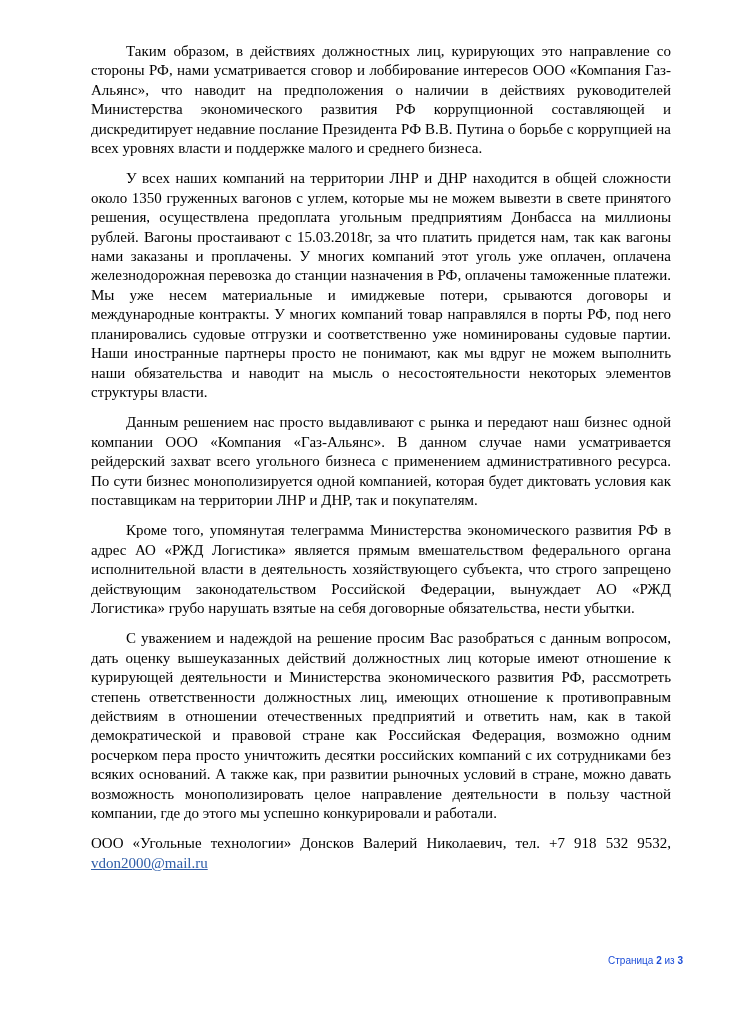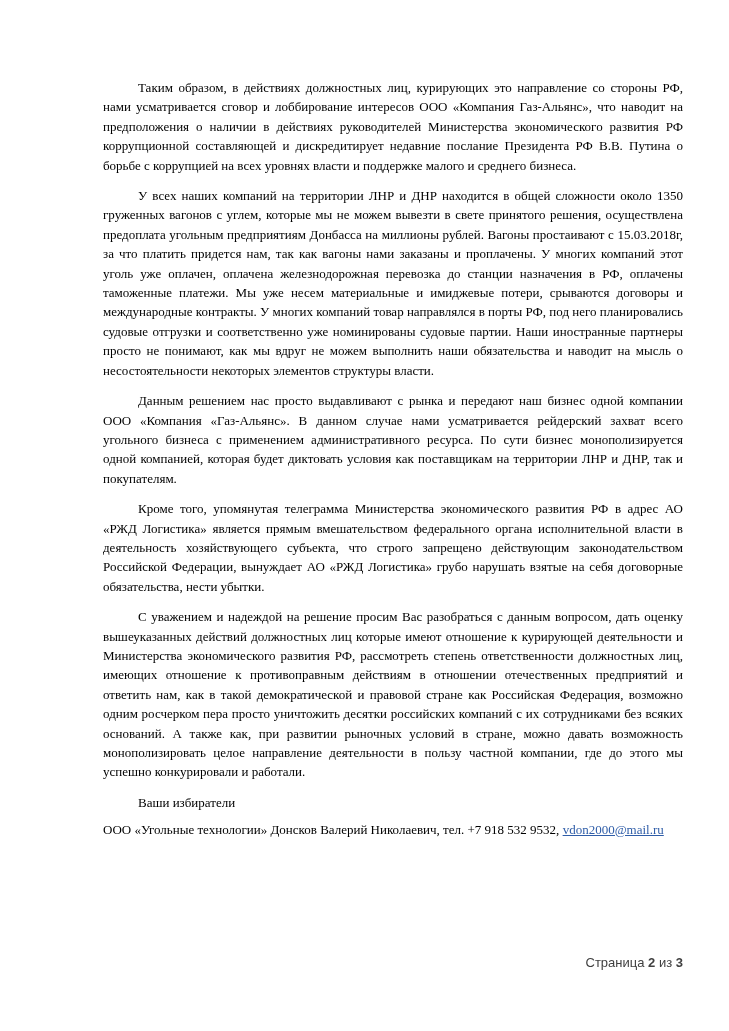--- a/index.html
+++ b/index.html
@@ -11,26 +11,25 @@
     position: relative;
     width: 729px;
     height: 1031px;
     background: #ffffff;
     overflow: hidden;
     font-family: "Liberation Serif", serif;
     color: #000000;
   }
   .content {
     position: absolute;
-    left: 103px;
+    left: 91px;
     top: 42px;
     width: 580px;
-    font-size: 13px;
+    font-size: 15px;
     line-height: 19.4px;
-    margin-top: 36px;
   }
   .para {
     margin: 0 0 11px 0;
     text-align: justify;
     text-indent: 35px;
   }
   .signature {
     margin: 0 0 7.5px 0;
     text-align: left;
     text-indent: 35px;
@@ -44,22 +43,22 @@
     text-decoration: underline;
     cursor: pointer;
   }
   .footer {
     position: absolute;
     left: 103px;
     top: 955px;
     width: 580px;
     text-align: right;
     font-family: "Liberation Sans", sans-serif;
-    font-size: 13px;
-    color: #404040;
+    font-size: 10px;
+    color: #1d4ed8;
   }
   .footer .num {
     font-weight: bold;
   }
 </style>
 </head>
 <body>
 
 <div class="page">
 
@@ -68,21 +67,20 @@
     <p class="para">Таким образом, в действиях должностных лиц, курирующих это направление со стороны РФ, нами усматривается сговор и лоббирование интересов ООО «Компания Газ-Альянс», что наводит на предположения о наличии в действиях руководителей Министерства экономического развития РФ коррупционной составляющей и дискредитирует недавние послание Президента РФ В.В. Путина о борьбе с коррупцией на всех уровнях власти и поддержке малого и среднего бизнеса.</p>
 
     <p class="para">У всех наших компаний на территории ЛНР и ДНР находится в общей сложности около 1350 груженных вагонов с углем, которые мы не можем вывезти в свете принятого решения, осуществлена предоплата угольным предприятиям Донбасса на миллионы рублей. Вагоны простаивают с 15.03.2018г, за что платить придется нам, так как вагоны нами заказаны и проплачены. У многих компаний этот уголь уже оплачен, оплачена железнодорожная перевозка до станции назначения в РФ, оплачены таможенные платежи. Мы уже несем материальные и имиджевые потери, срываются договоры и международные контракты. У многих компаний товар направлялся в порты РФ, под него планировались судовые отгрузки и соответственно уже номинированы судовые партии. Наши иностранные партнеры просто не понимают, как мы вдруг не можем выполнить наши обязательства и наводит на мысль о несостоятельности некоторых элементов структуры власти.</p>
 
     <p class="para">Данным решением нас просто выдавливают с рынка и передают наш бизнес одной компании ООО «Компания «Газ-Альянс». В данном случае нами усматривается рейдерский захват всего угольного бизнеса с применением административного ресурса. По сути бизнес монополизируется одной компанией, которая будет диктовать условия как поставщикам на территории ЛНР и ДНР, так и покупателям.</p>
 
     <p class="para">Кроме того, упомянутая телеграмма Министерства экономического развития РФ в адрес АО «РЖД Логистика» является прямым вмешательством федерального органа исполнительной власти в деятельность хозяйствующего субъекта, что строго запрещено действующим законодательством Российской Федерации, вынуждает АО «РЖД Логистика» грубо нарушать взятые на себя договорные обязательства, нести убытки.</p>
 
     <p class="para">С уважением и надеждой на решение просим Вас разобраться с данным вопросом, дать оценку вышеуказанных действий должностных лиц которые имеют отношение к курирующей деятельности и Министерства экономического развития РФ, рассмотреть степень ответственности должностных лиц, имеющих отношение к противоправным действиям в отношении отечественных предприятий и ответить нам, как в такой демократической и правовой стране как Российская Федерация, возможно одним росчерком пера просто уничтожить десятки российских компаний с их сотрудниками без всяких оснований. А также как, при развитии рыночных условий в стране, можно давать возможность монополизировать целое направление деятельности в пользу частной компании, где до этого мы успешно конкурировали и работали.</p>
 
-    <p class="signature">Ваши избиратели</p>
 
     <p class="contact">
       <span>ООО «Угольные технологии» Донсков Валерий Николаевич, тел. +7 918 532 9532, </span><a href="#" style="color: rgb(47, 93, 168);">vdon2000@mail.ru</a>
     </p>
 
 
   </div>
 
   <div class="footer">
     <span>Страница</span>&nbsp;<span class="num">2</span>&nbsp;<span>из</span>&nbsp;<span class="num">3</span>

